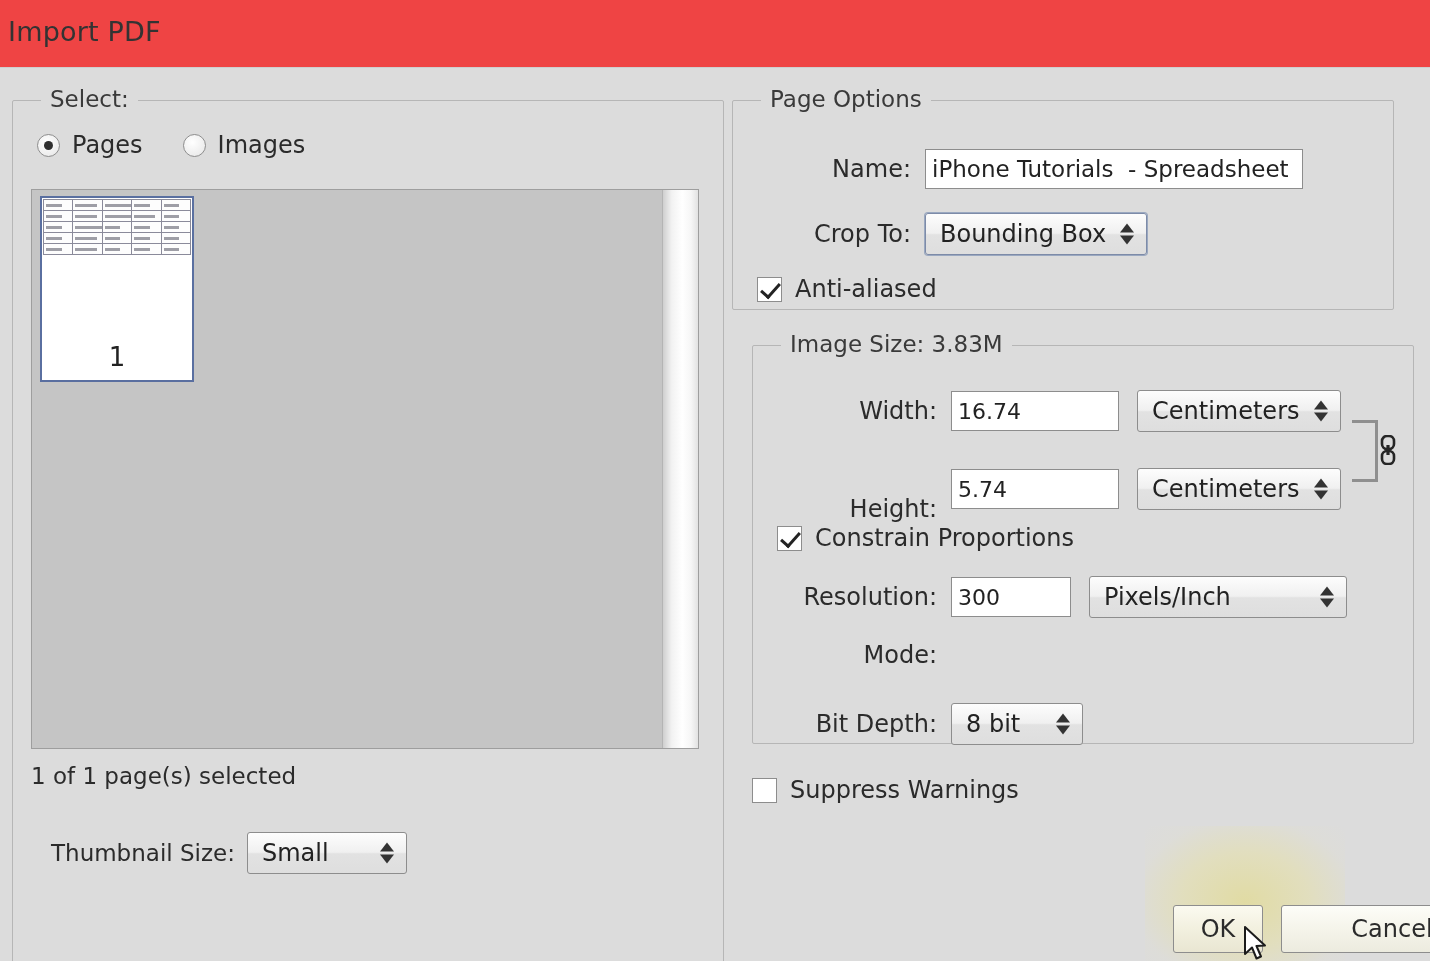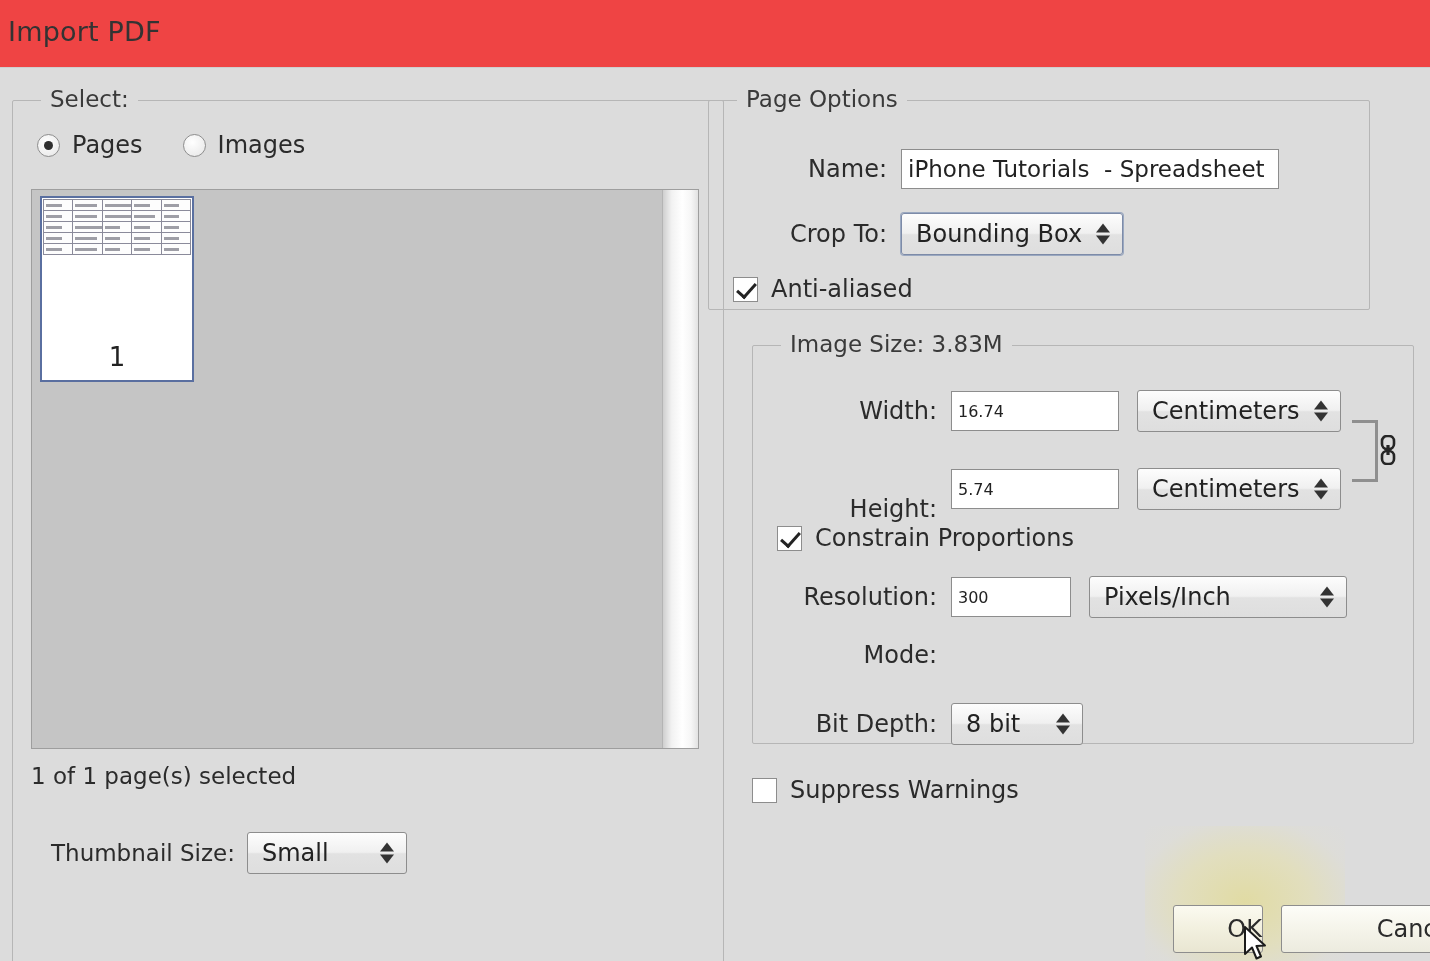--- a/index.html
+++ b/index.html
@@ -52,21 +52,21 @@
     position: absolute;
     top: -15px; left: 28px;
     background: #dcdcdc;
     padding: 0 9px;
     font-size: 23px;
     color: #3a3a3a;
     white-space: nowrap;
   }
 
   #select-group { left: 12px; top: 32px; width: 712px; height: 872px; }
-  #page-options-group { left: 708px; top: 32px; width: 662px; height: 210px; }
+  #page-options-group { left: 732px; top: 32px; width: 662px; height: 210px; }
   #image-size-group { left: 752px; top: 277px; width: 662px; height: 399px; }
 
   
   .radio-row {
     position: absolute;
     left: 24px; top: 30px;
     display: flex;
     align-items: center;
   }
   .radio-item {
@@ -187,21 +187,21 @@
     text-align: right;
     margin-right: 14px;
     white-space: nowrap;
   }
 
   .text-input {
     background: #ffffff;
     border: 1px solid #8d8d8d;
     box-sizing: border-box;
     font-family: "DejaVu Sans", sans-serif;
-    font-size: 16px;
+    font-size: 22px;
     color: #222;
     padding: 3px 6px;
     height: 40px;
     line-height: 32px;
     outline: none;
   }
   .text-input.name-field { width: 378px; font-size: 23px; }
   .text-input.num-field { width: 168px; }
   .text-input.res-field { width: 120px; }
 
@@ -291,21 +291,21 @@
     position: absolute;
     height: 46px;
     border: 1px solid #8d8d8d;
     border-radius: 3px;
     background: linear-gradient(to bottom, #fbfaf0 0%, #f2f0df 50%, #e9e6d2 100%);
     font-family: "DejaVu Sans", sans-serif;
     font-size: 24px;
     color: #2b2b2b;
     display: flex;
     align-items: center;
-    justify-content: flex-end;
+    justify-content: center;
     cursor: default;
   }
   #ok-button { left: 1173px; top: 905px; width: 88px; }
   #cancel-button { left: 1281px; top: 905px; width: 132px; background: linear-gradient(to bottom, #fdfdf8 0%, #f5f4ea 50%, #ecebdf 100%); padding-left: 44px; }
 
   #cursor {
     position: absolute;
     left: 1243px; top: 926px;
     width: 26px; height: 38px;
     pointer-events: none;

